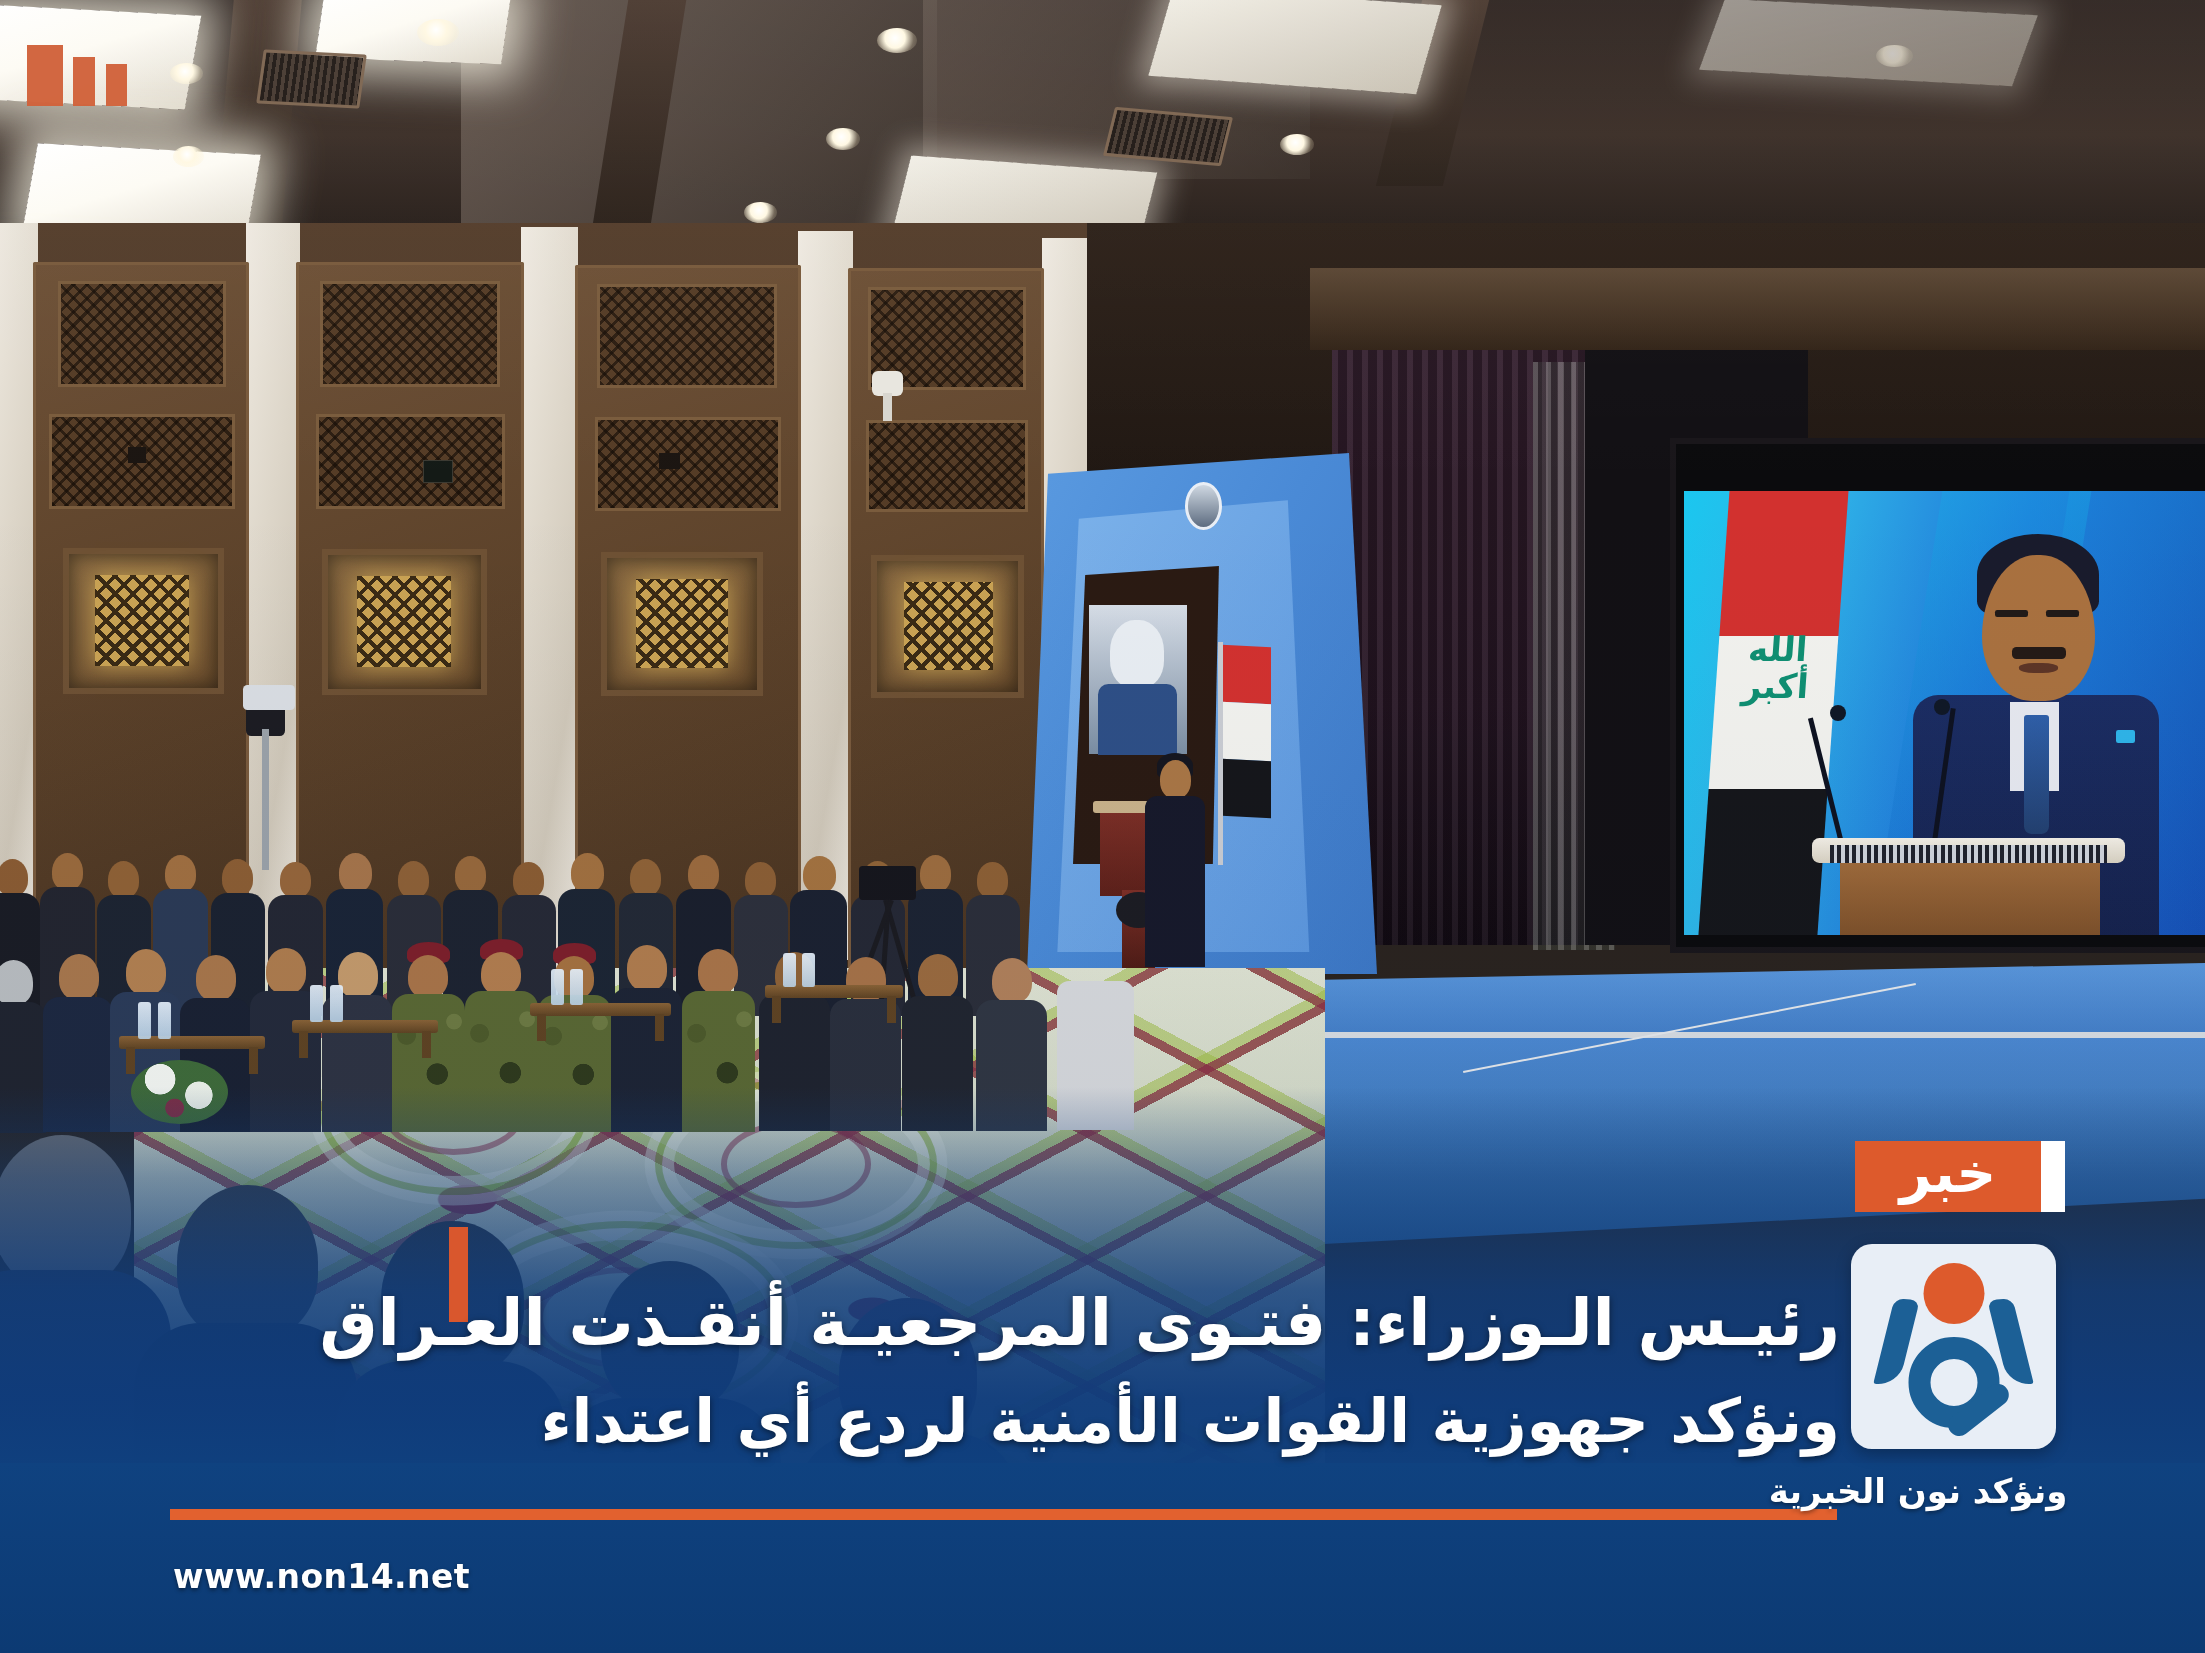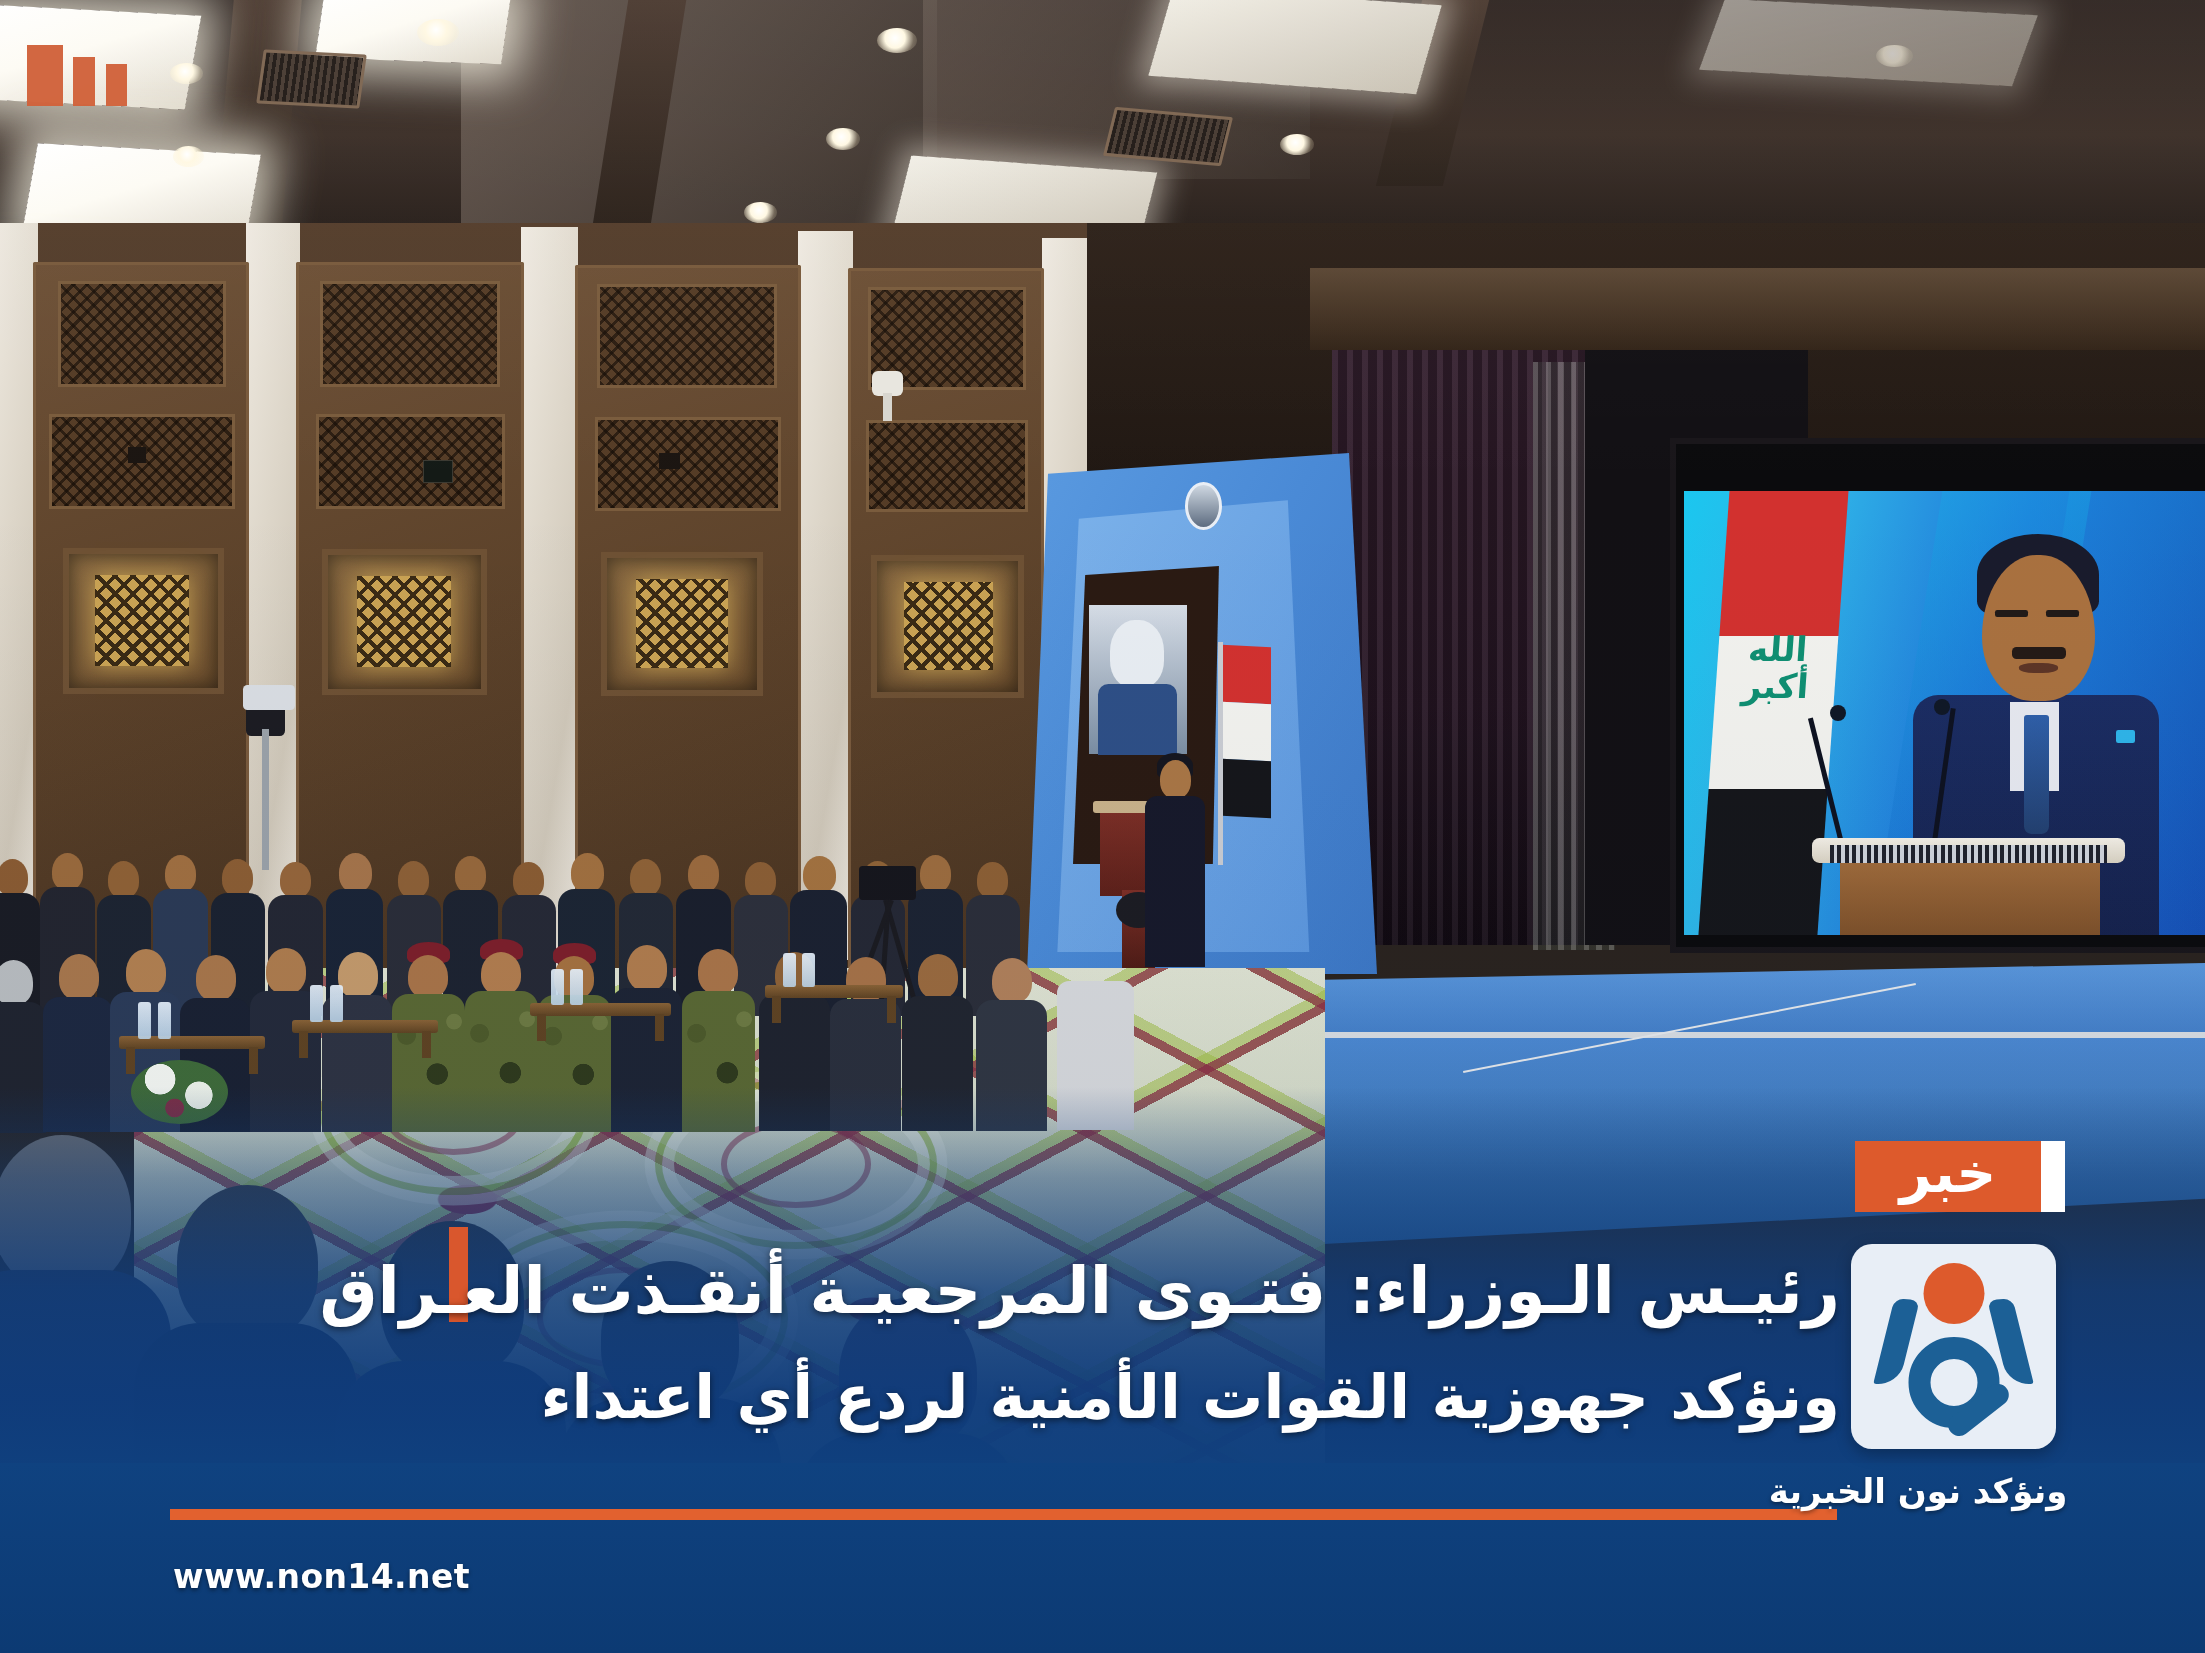--- a/index.html
+++ b/index.html
@@ -160,26 +160,26 @@
     background:linear-gradient(180deg,#0f4280,#0c3a73);}
 
   
   .wm{position:absolute;left:27px;top:45px;display:flex;align-items:flex-start;gap:10.4px;}
   .wm span{display:block;background:#d1623b;opacity:.97;}
   .wm .b1{width:36px;height:61px;}
   .wm .b2{width:22px;height:49px;margin-top:12px;}
   .wm .b3{width:21px;height:42px;margin-top:19.4px;}
 
   
-  .headline{position:absolute;right:365px;left:127px;top:1248px;direction:rtl;}
+  .headline{position:absolute;right:365px;left:127px;top:1280px;direction:rtl;}
   .hl-line{color:#fff;font-weight:bold;font-size:64px;line-height:1.32;
     letter-spacing:0.4px;
     text-shadow:0 2.2px 7.4px rgba(0,0,0,.55);}
   .hl-line.l1{font-size:65px;}
-  .hl-line.l2{font-size:61px;margin-top:23px;}
+  .hl-line.l2{font-size:61px;margin-top:15px;}
 
   .hl-accent{position:absolute;right:1737px;top:1227px;width:19.4px;height:95px;background:#d9572d;}
 
   .hl-rule{position:absolute;left:170px;right:368px;top:1509px;height:11px;background:#e2612f;}
 
   .site-url{position:absolute;left:173px;top:1557px;color:#fff;font-weight:bold;
     font-size:33px;letter-spacing:0.4px;text-shadow:0 1.5px 4.5px rgba(0,0,0,.45);}
 
   
   .badge-news{position:absolute;right:164px;top:1141px;

